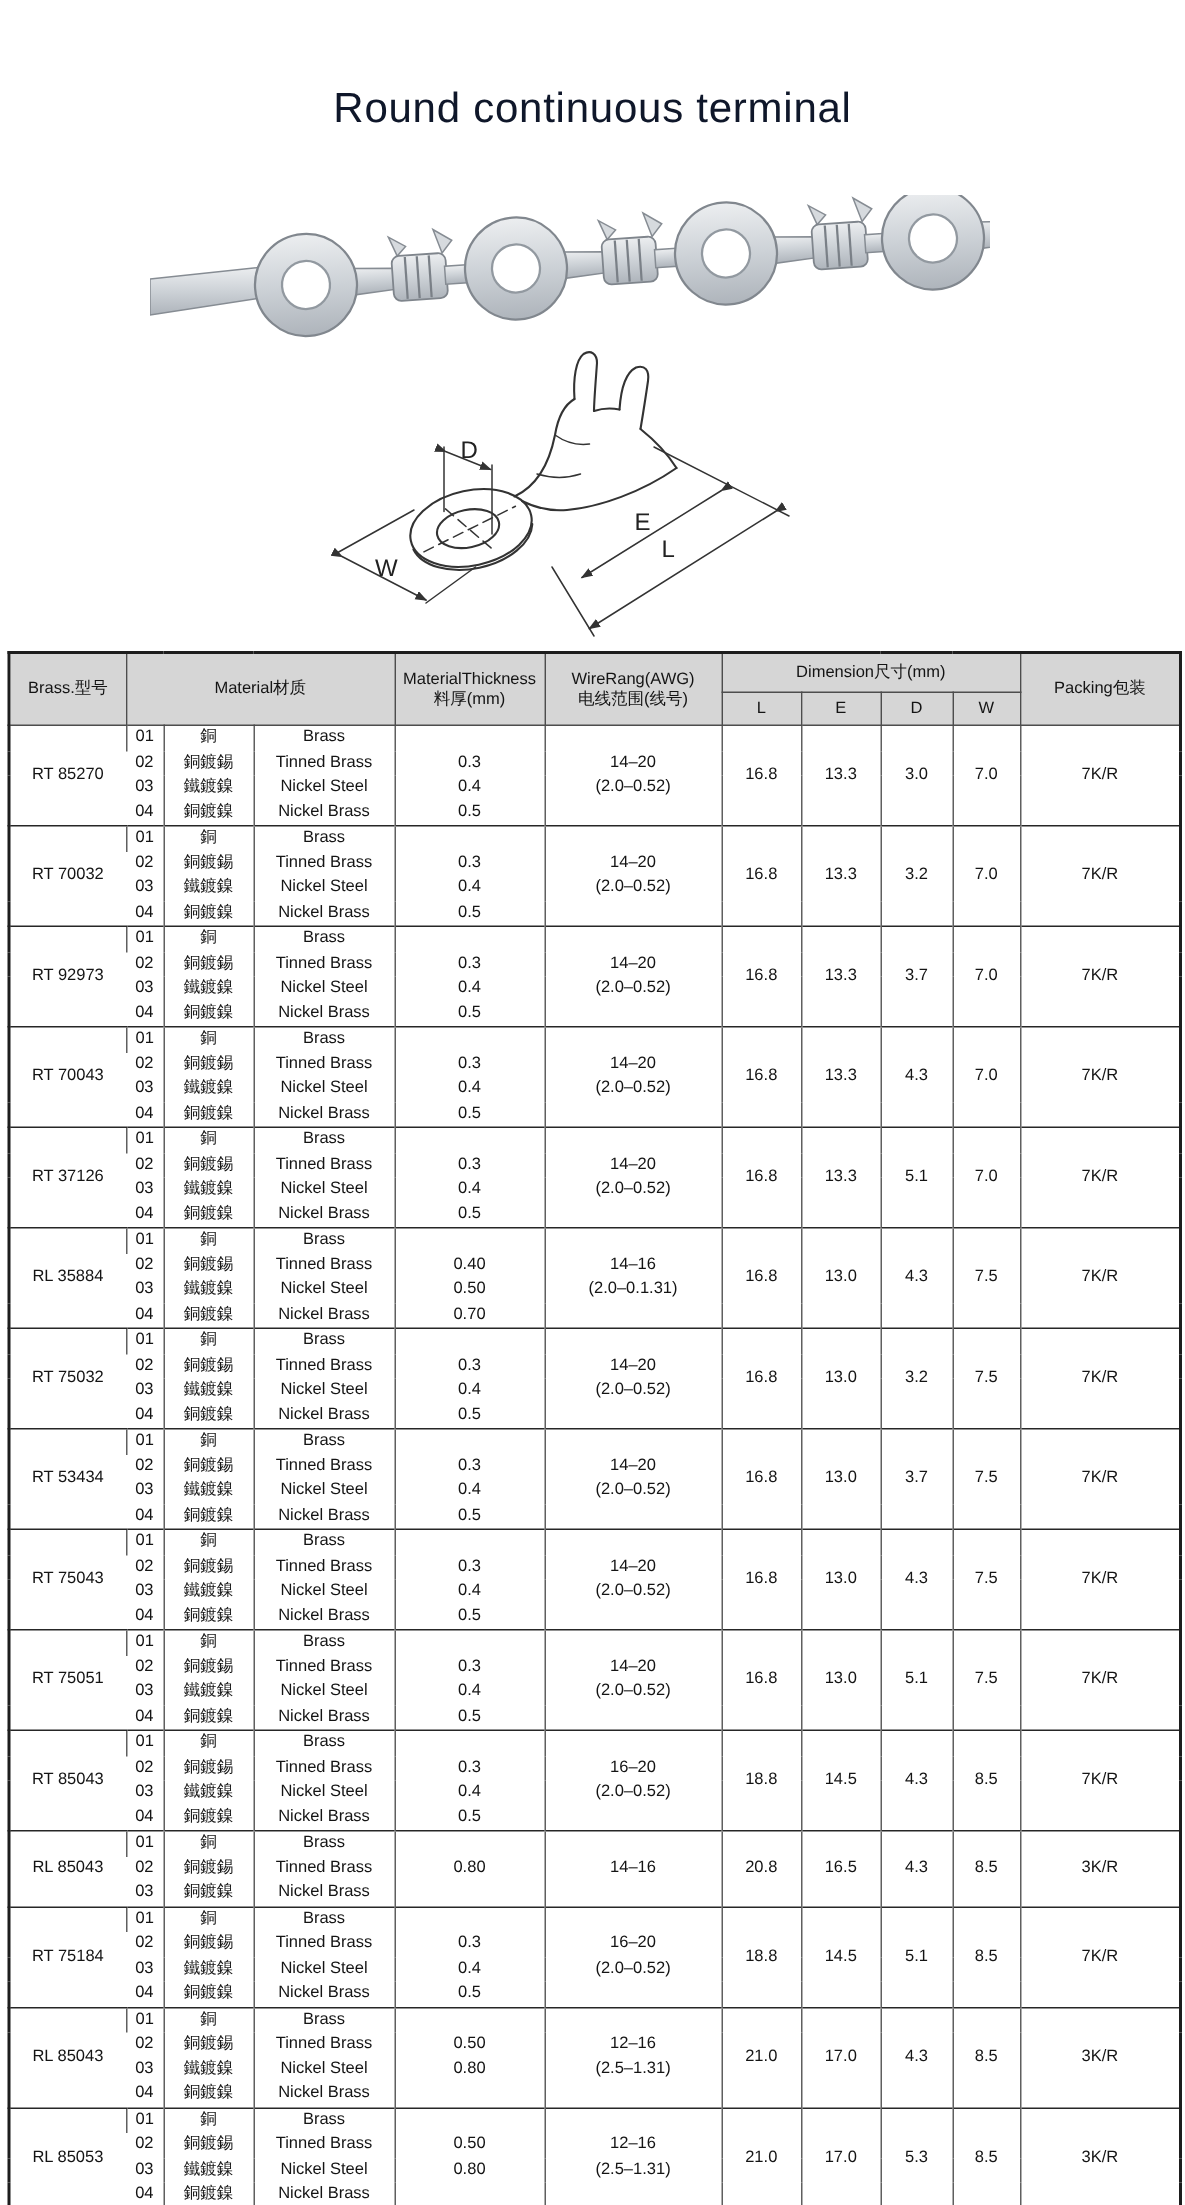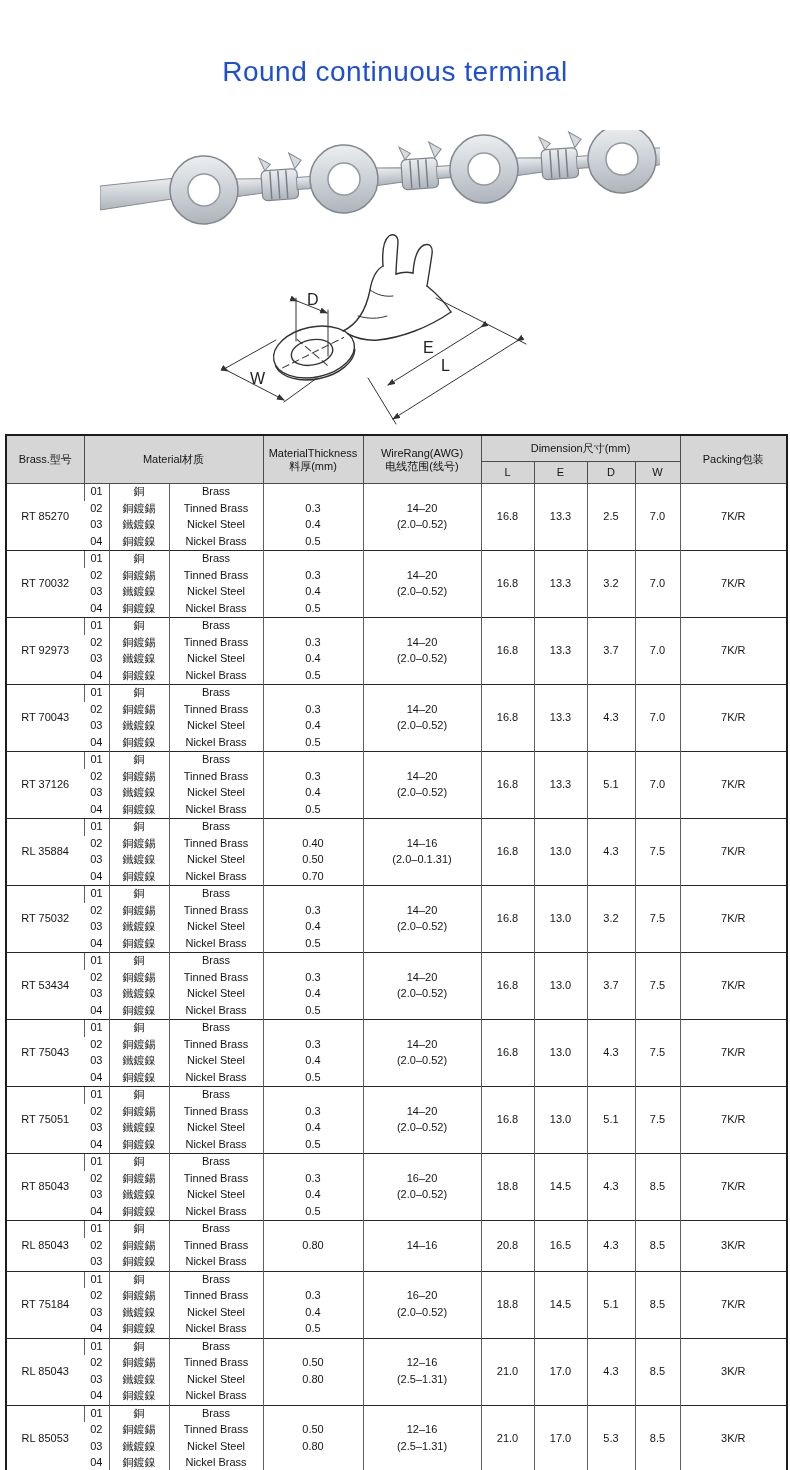--- a/index.html
+++ b/index.html
@@ -1,17 +1,17 @@
 <!DOCTYPE html>
 <html><head>
 <meta charset="utf-8">
 <style>
   html,body{margin:0;padding:0;background:#fff;}
   body{width:790px;height:1470px;position:relative;font-family:"Liberation Sans",sans-serif;color:#1b1b1b;}
-  .page-title{position:absolute;top:56px;left:0;width:790px;text-align:center;font-size:28px;font-weight:500;letter-spacing:.5px;color:#1d4ed8;}
+  .page-title{position:absolute;top:56px;left:0;width:790px;text-align:center;font-size:28px;font-weight:500;letter-spacing:.5px;color:#0f172a;}
   .photo-wrap{position:absolute;left:100px;top:130px;width:560px;height:108px;}
   .diagram-wrap{position:absolute;left:180px;top:228px;width:420px;height:212px;}
   .table-wrap{position:absolute;left:5px;top:434px;}
   table.spec{border-collapse:collapse;table-layout:fixed;width:781px;border:2px solid #1d1d1d;}
   table.spec th,table.spec td{padding:0;margin:0;text-align:center;vertical-align:middle;
     font-family:"Liberation Sans",sans-serif;font-size:11px;line-height:1.25;color:#141414;
     overflow:hidden;white-space:nowrap;}
   table.spec thead th{background:#d6d6d6;border:1px solid #4d4d4d;font-weight:400;}
   table.spec thead tr.h1 th{height:25px;}
   table.spec thead tr.h2 th{height:21px;}
@@ -154,21 +154,21 @@
     <tbody>
         <tr class="gfirst">
           <td class="cell-part" rowspan="4">RT 85270</td>
           <td>01</td>
           <td>銅</td>
           <td>Brass</td>
           <td></td>
           <td></td>
           <td rowspan="4">16.8</td>
           <td rowspan="4">13.3</td>
-          <td rowspan="4">2.5</td>
+          <td rowspan="4">3.0</td>
           <td rowspan="4">7.0</td>
           <td rowspan="4">7K/R</td>
         </tr>
         <tr>
           <td>02</td>
           <td>銅鍍錫</td>
           <td>Tinned Brass</td>
           <td>0.3</td>
           <td>14–20</td>
         </tr>

